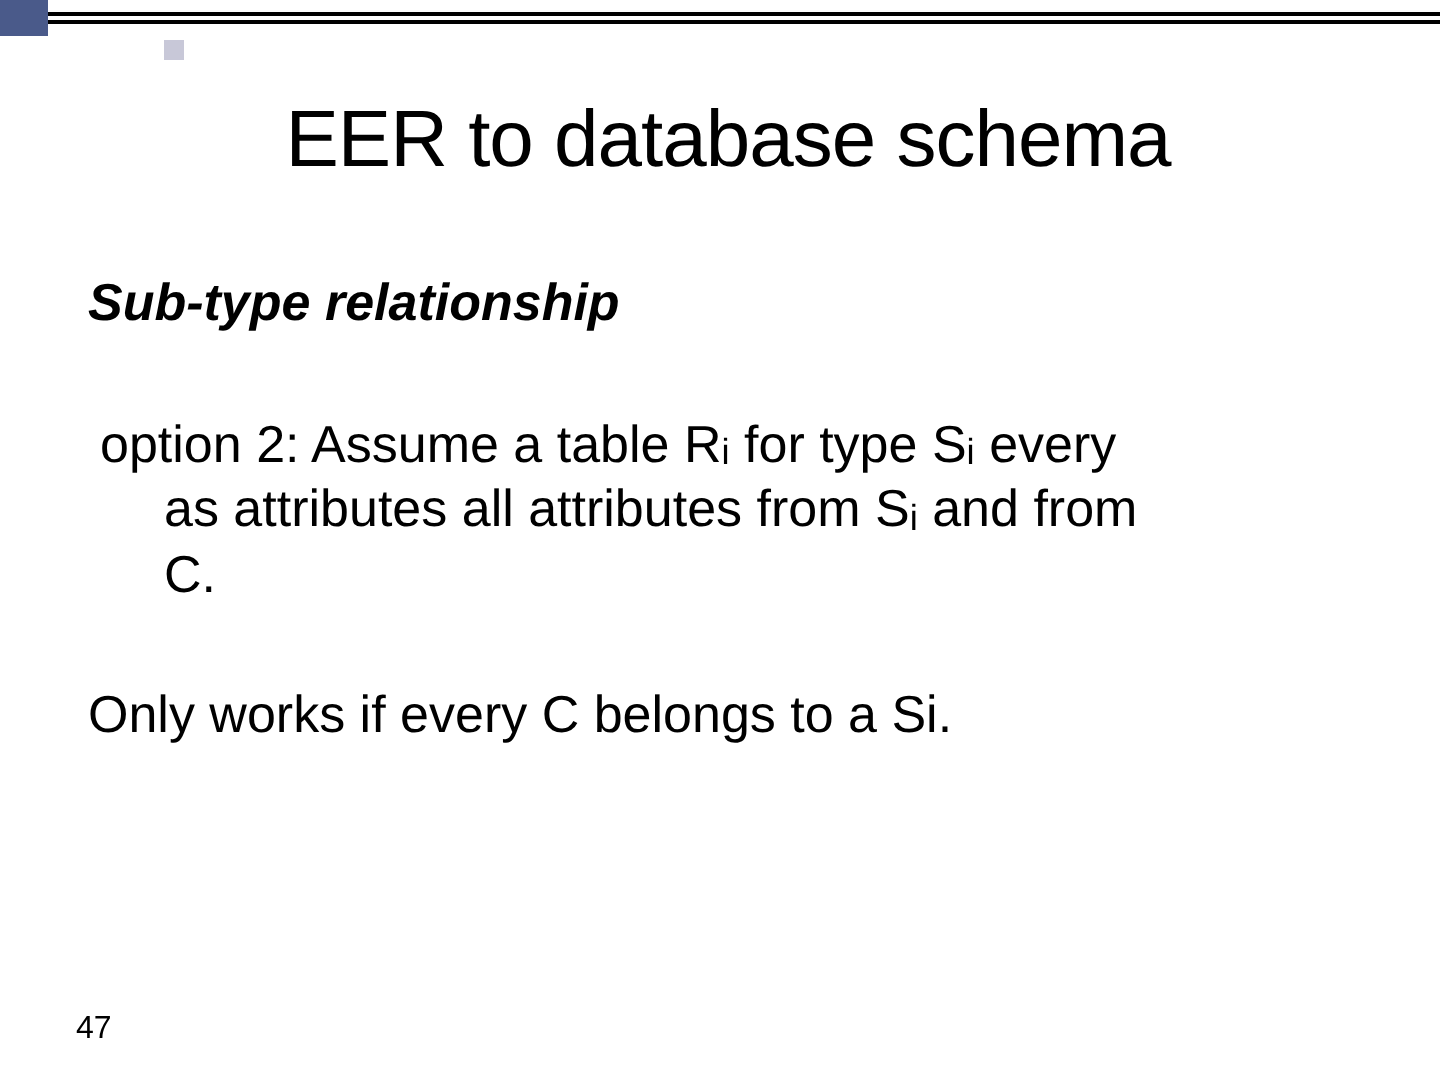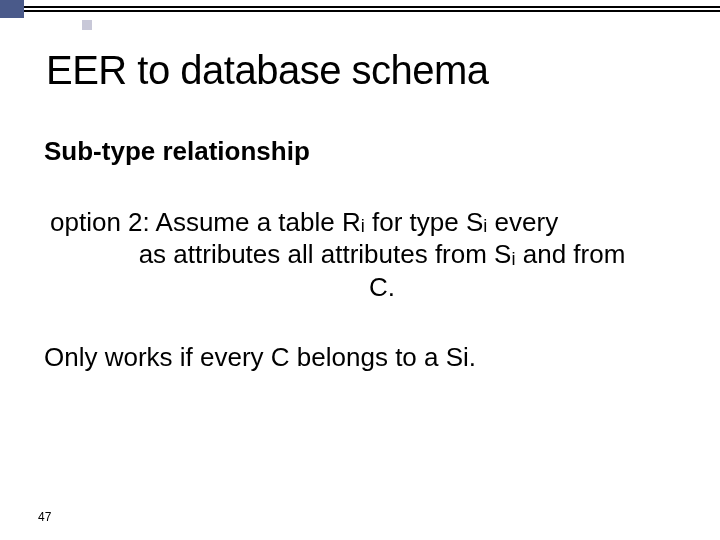--- a/index.html
+++ b/index.html
@@ -61,46 +61,47 @@
       top: 48px;
       left: 38px;
       right: 38px;
     }
     .slide-title {
       font-size: 40px;
       font-weight: normal;
       letter-spacing: -0.5px;
       margin-bottom: 42px;
       margin-left: 8px;
+      text-align: center;
     }
     .body-text {
       font-size: 26px;
       line-height: 1.25;
       padding-left: 6px;
     }
     .subtype-heading {
       font-weight: bold;
+      font-style: italic;
     }
     .para-spacer {
       height: 38px;
     }
     .option-block {
       padding-left: 6px;
     }
     .option-indent {
       padding-left: 32px;
-      text-align: center;
     }
     .italic-note {
     }
     .page-number {
       position: absolute;
       bottom: 16px;
       left: 38px;
-      font-size: 12px;
+      font-size: 16px;
     }
     sub.small {
       font-size: 0.7em;
       vertical-align: baseline;
       position: relative;
       bottom: -0.1em;
     }
   </style>
 </head>
 <body>

